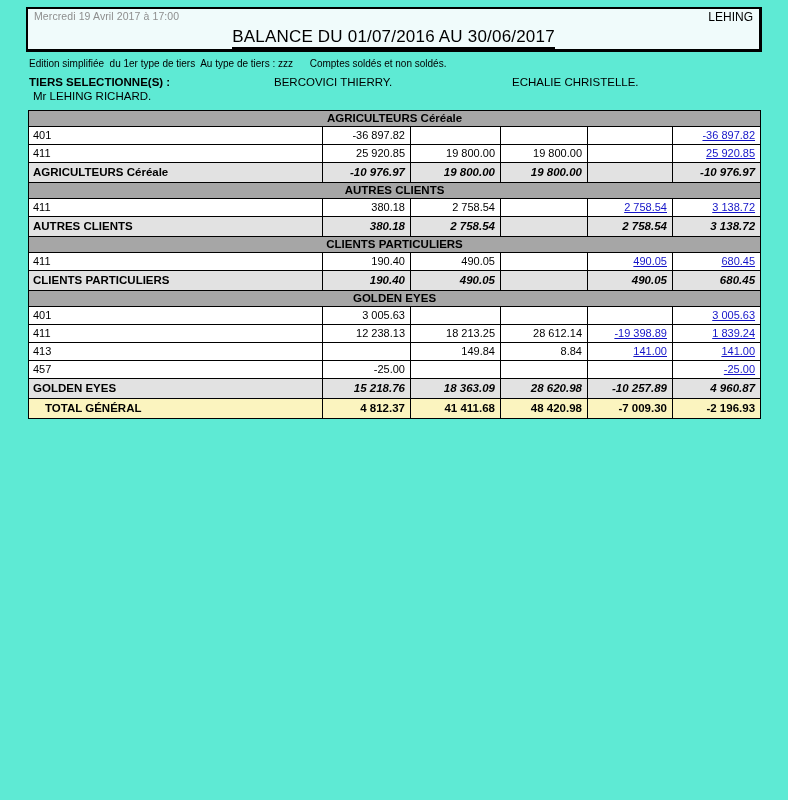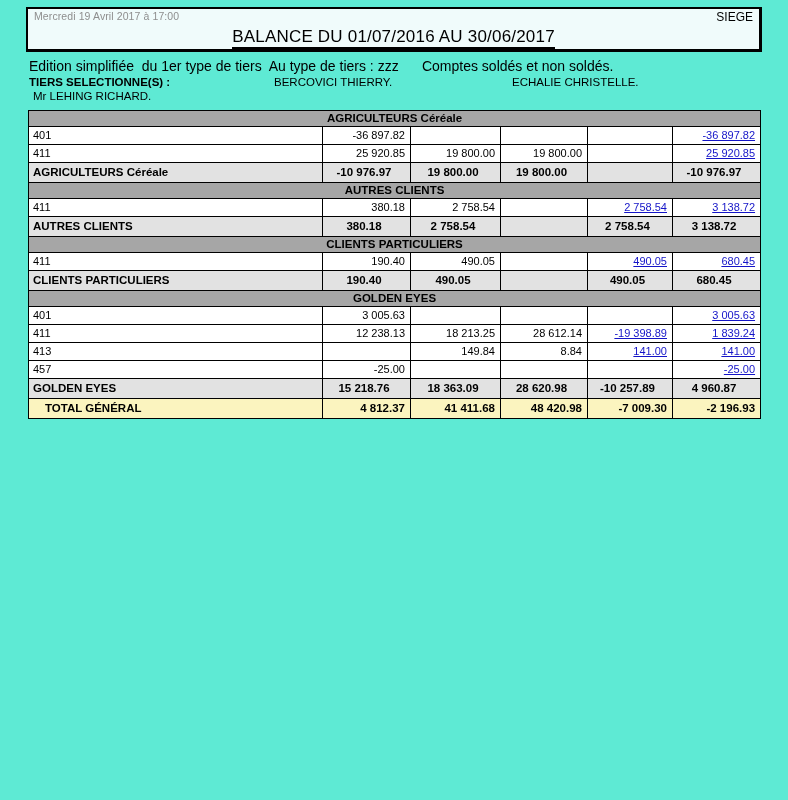--- a/index.html
+++ b/index.html
@@ -66,21 +66,21 @@
     padding-bottom: 1px;
   }
 
   
   .sub {
     position: absolute;
     font-size: 12.5px;
     color: #000000;
     white-space: pre;
   }
-  .sub-line1 { left: 29px; top: 58px; font-size: 14px; }
+  .sub-line1 { left: 29px; top: 58px; font-size: 10px; }
   .sub-label {
     position: absolute;
     left: 29px; top: 76px;
     font-size: 11.5px;
     font-weight: bold;
     white-space: nowrap;
   }
   .sub-t1 {
     position: absolute;
     left: 274px; top: 76px;
@@ -182,23 +182,24 @@
     height: 19px;
     line-height: 19px;
     font-weight: bold;
     font-size: 11.5px;
   }
   tr.sub-tot td.acct {
     text-align: left;
     padding-left: 4px;
   }
   tr.sub-tot td.num {
-    text-align: center;
+    text-align: right;
     padding-right: 5px;
     white-space: nowrap;
+    font-style: italic;
   }
 
   
   tr.grand td {
     background: #fbf4bf;
     height: 19px;
     line-height: 19px;
     font-weight: bold;
     font-size: 11.5px;
   }
@@ -212,21 +213,21 @@
     white-space: nowrap;
   }
 </style>
 </head>
 <body>
 
 <div id="page">
 
   <div class="hdr-box">
     <div class="hdr-date">Mercredi 19 Avril 2017 à 17:00</div>
-    <div class="hdr-siege">SIEGE</div>
+    <div class="hdr-siege">LEHING</div>
     <div class="hdr-title"><span>BALANCE DU  01/07/2016  AU 30/06/2017</span></div>
   </div>
 
   <div class="sub sub-line1">Edition simplifiée  du 1er type de tiers  Au type de tiers : zzz      Comptes soldés et non soldés.</div>
   <div class="sub-label">TIERS SELECTIONNE(S) :</div>
   <div class="sub-t1">BERCOVICI THIERRY.</div>
   <div class="sub-t2">ECHALIE CHRISTELLE.</div>
   <div class="sub-t3">Mr LEHING RICHARD.</div>
 
   <div class="tbl-wrap">

